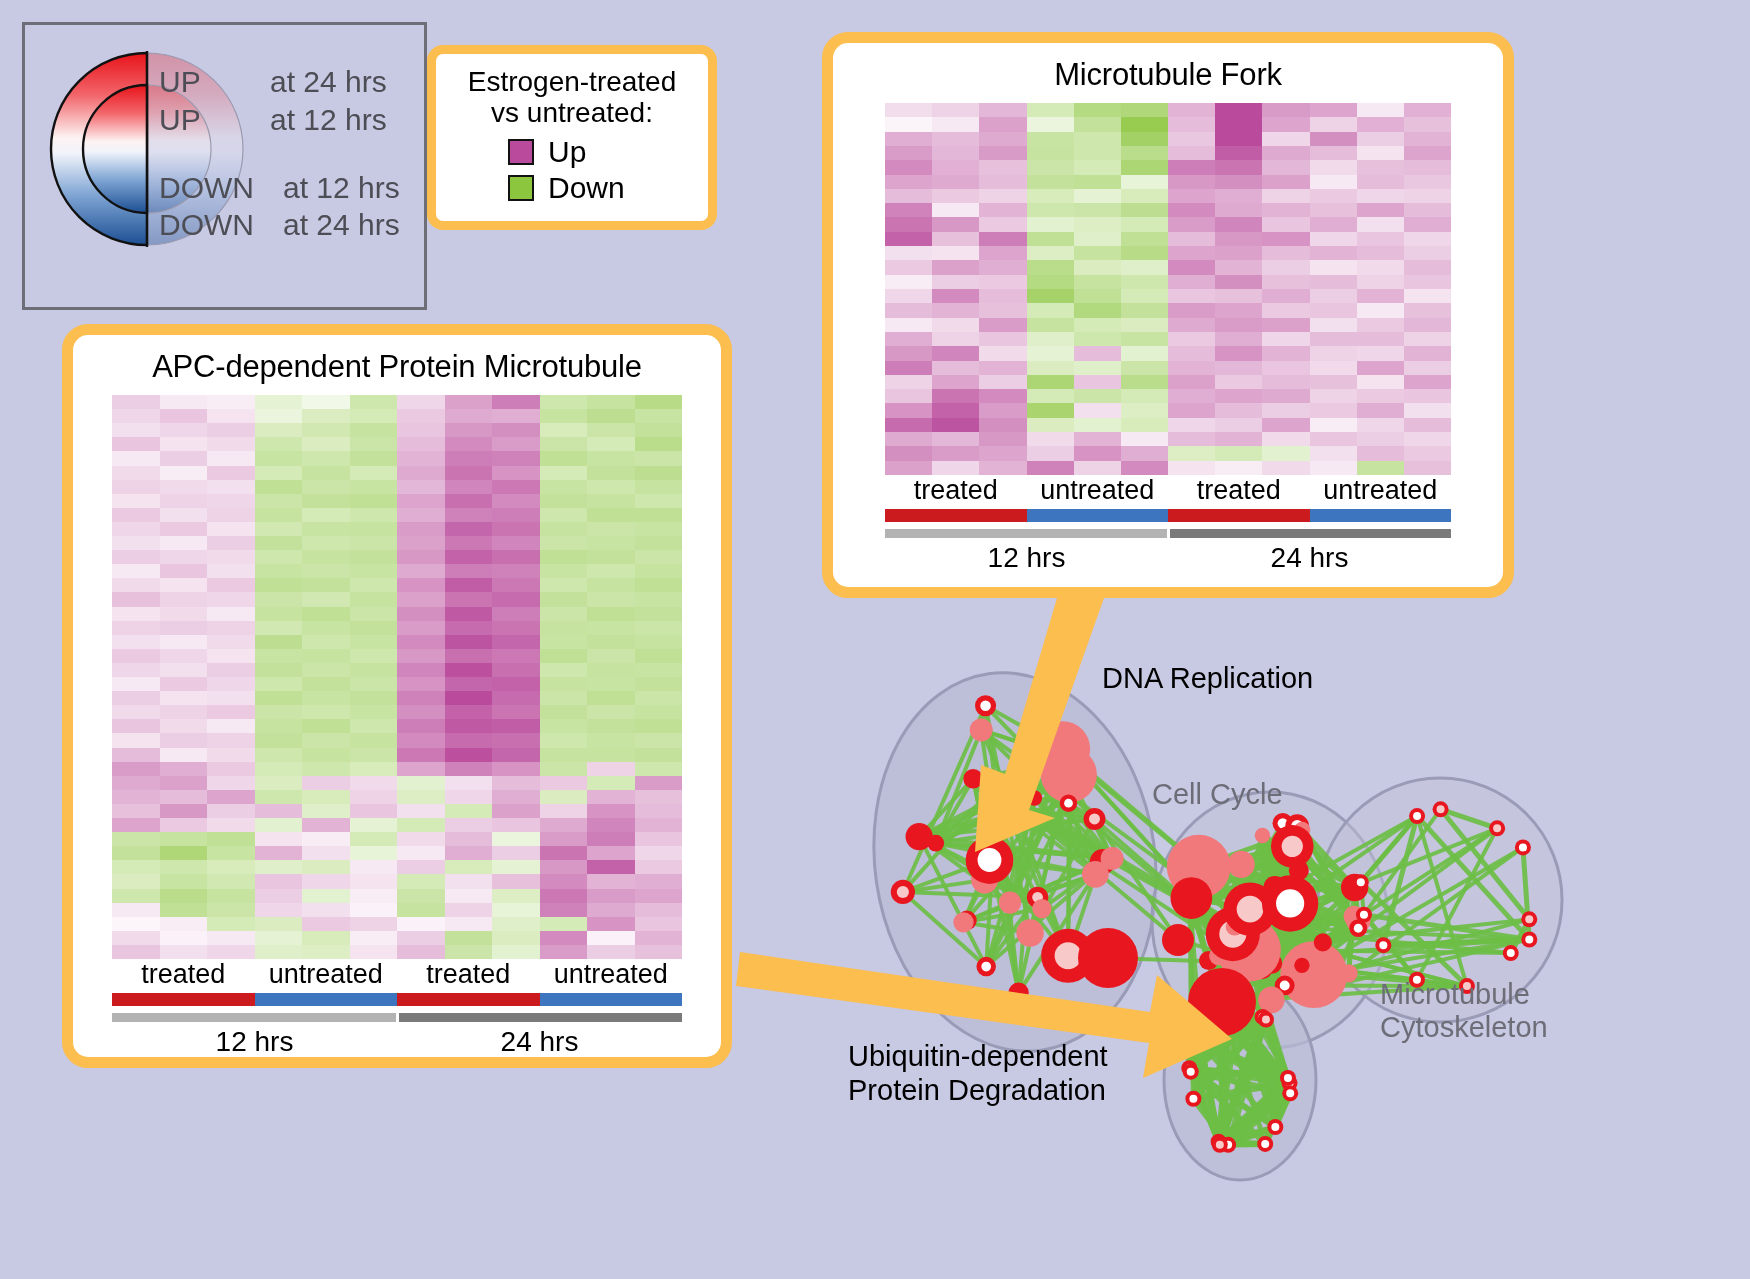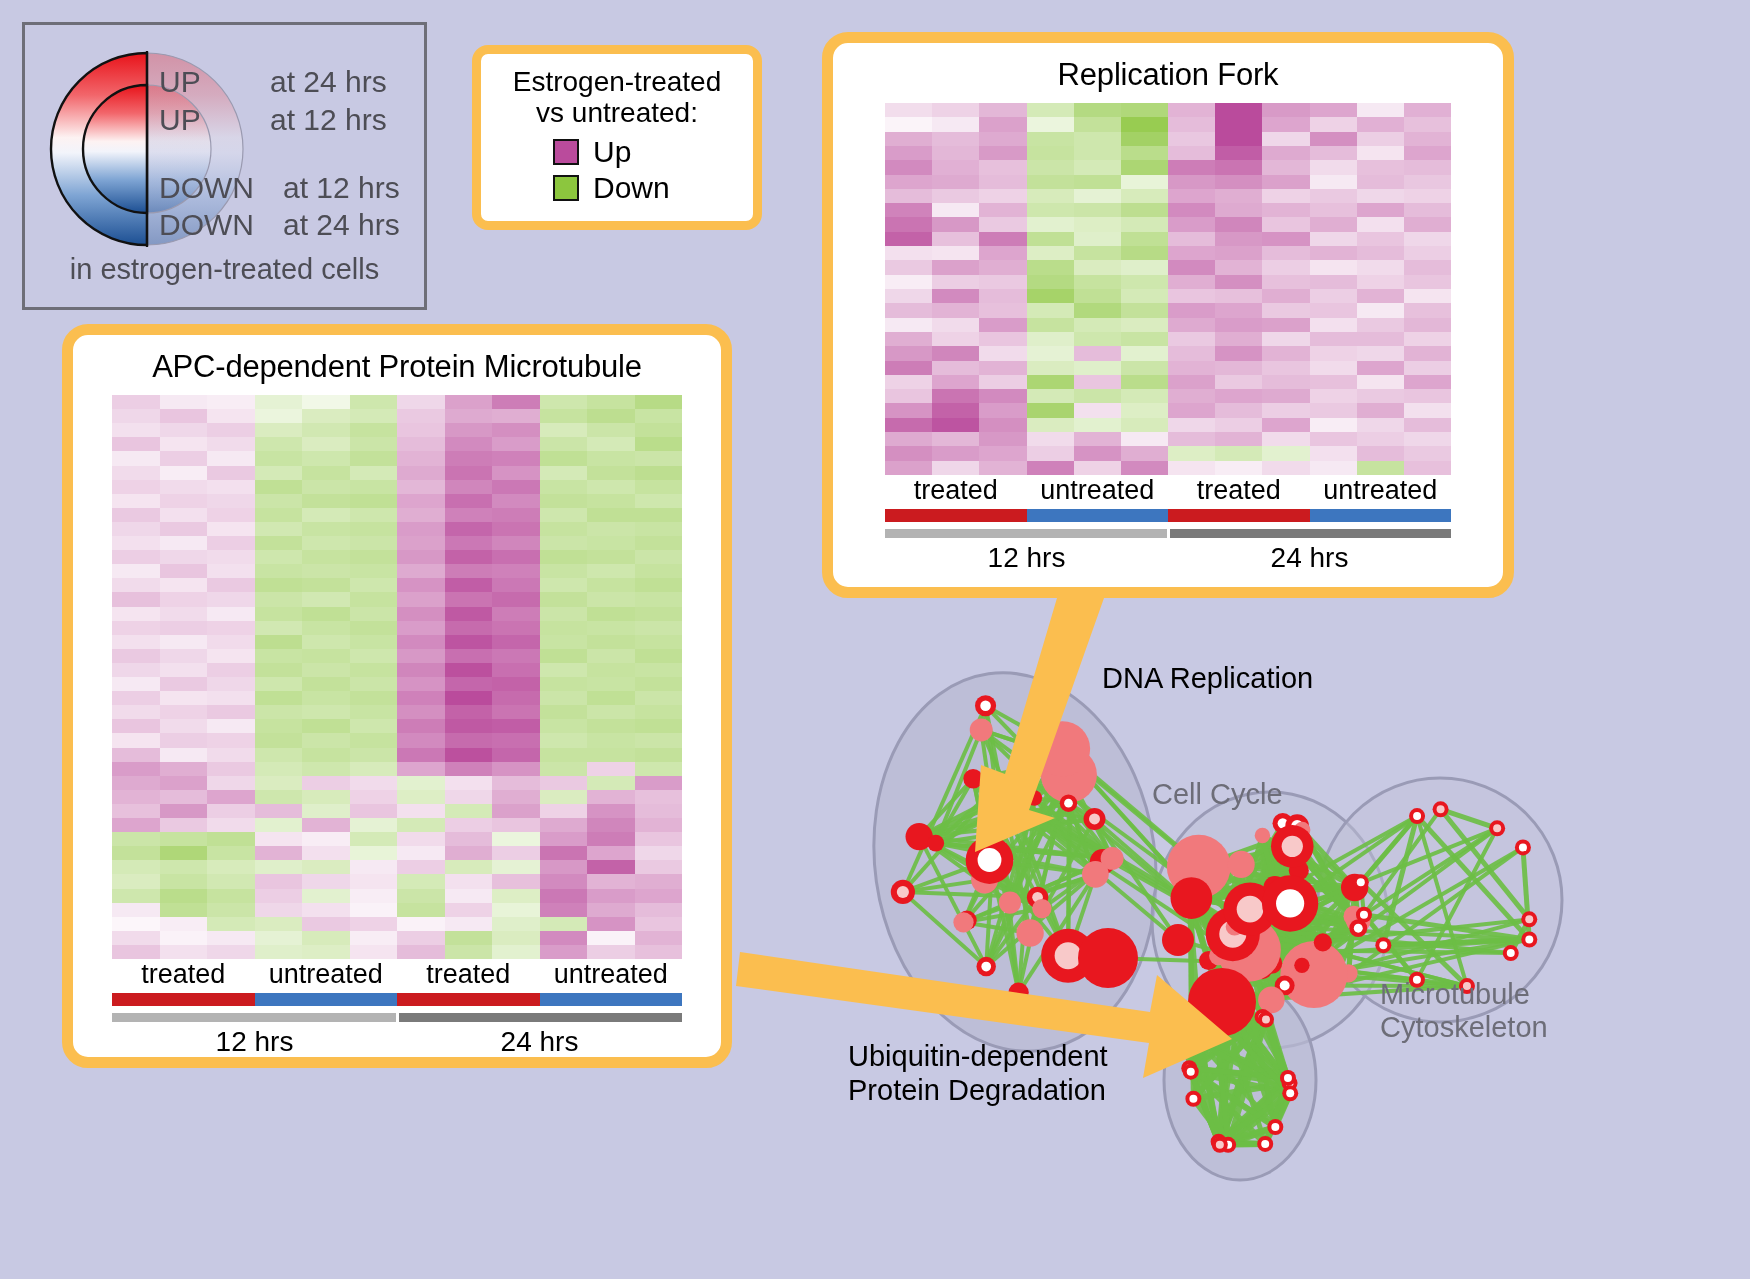--- a/index.html
+++ b/index.html
@@ -30,21 +30,21 @@
   #key-label-dn24   { left: 134px; top: 183px; }
   #key-time-dn24    { left: 258px; top: 183px; }
   #key-caption {
     position: absolute; left: 0; right: 0; top: 228px;
     text-align: center; color: #4d4d55; font-size: 29px; line-height: 1.15;
   }
 
   
   #updown-legend {
     position: absolute;
-    left: 472px; top: 45px;
+    left: 427px; top: 45px;
     width: 290px; height: 185px;
     background: #ffffff;
     border: 9px solid #fbbe4f;
     border-radius: 16px;
     padding: 12px 14px 10px 14px;
   }
   #updown-legend .ttl { font-size: 28px; line-height: 1.12; color: #000; text-align: center; }
   #updown-legend .rows { margin-top: 6px; padding-left: 58px; }
   #updown-legend .lrow { display: flex; align-items: center; gap: 14px; margin-top: 2px; }
   .swatch { width: 26px; height: 26px; border: 2px solid #111; display: inline-block; }
@@ -132,21 +132,20 @@
   <div class="key-row" id="key-label-up24">UP</div>
   <div class="key-row" id="key-time-up24">at 24 hrs</div>
   <div class="key-row" id="key-label-up12">UP</div>
   <div class="key-row" id="key-time-up12">at 12 hrs</div>
   <div class="key-row" id="key-label-dn12">DOWN</div>
   <div class="key-row" id="key-time-dn12">at 12 hrs</div>
   <div class="key-row" id="key-label-dn24">DOWN</div>
   <div class="key-row" id="key-time-dn24">at 24 hrs</div>
 
   <div id="key-caption">
-    <div>in estrogen-treated cells</div>
   </div>
 </div>
 
 <div id="updown-legend">
   <div class="ttl">
     <div>Estrogen-treated</div>
     <div>vs untreated:</div>
   </div>
   <div class="rows">
     <div class="lrow">
@@ -154,21 +153,21 @@
       <span class="lbl">Up</span>
     </div>
     <div class="lrow">
       <span class="swatch sw-down"></span>
       <span class="lbl">Down</span>
     </div>
   </div>
 </div>
 
 <div class="panel" id="panel-replication">
-  <div class="panel-title">Replication Fork</div>
+  <div class="panel-title">Microtubule Fork</div>
   <div class="heatmap" id="hm-replication" style="grid-template-columns: repeat(12, 1fr); grid-template-rows: repeat(26, 1fr); width: 566px; height: 372px;">
       <div class="hm-cell" style="background: rgb(242, 221, 236);"></div>
       <div class="hm-cell" style="background: rgb(238, 210, 230);"></div>
       <div class="hm-cell" style="background: rgb(227, 183, 215);"></div>
       <div class="hm-cell" style="background: rgb(212, 234, 183);"></div>
       <div class="hm-cell" style="background: rgb(180, 218, 130);"></div>
       <div class="hm-cell" style="background: rgb(176, 216, 122);"></div>
       <div class="hm-cell" style="background: rgb(226, 179, 213);"></div>
       <div class="hm-cell" style="background: rgb(186, 75, 156);"></div>
       <div class="hm-cell" style="background: rgb(216, 154, 199);"></div>

